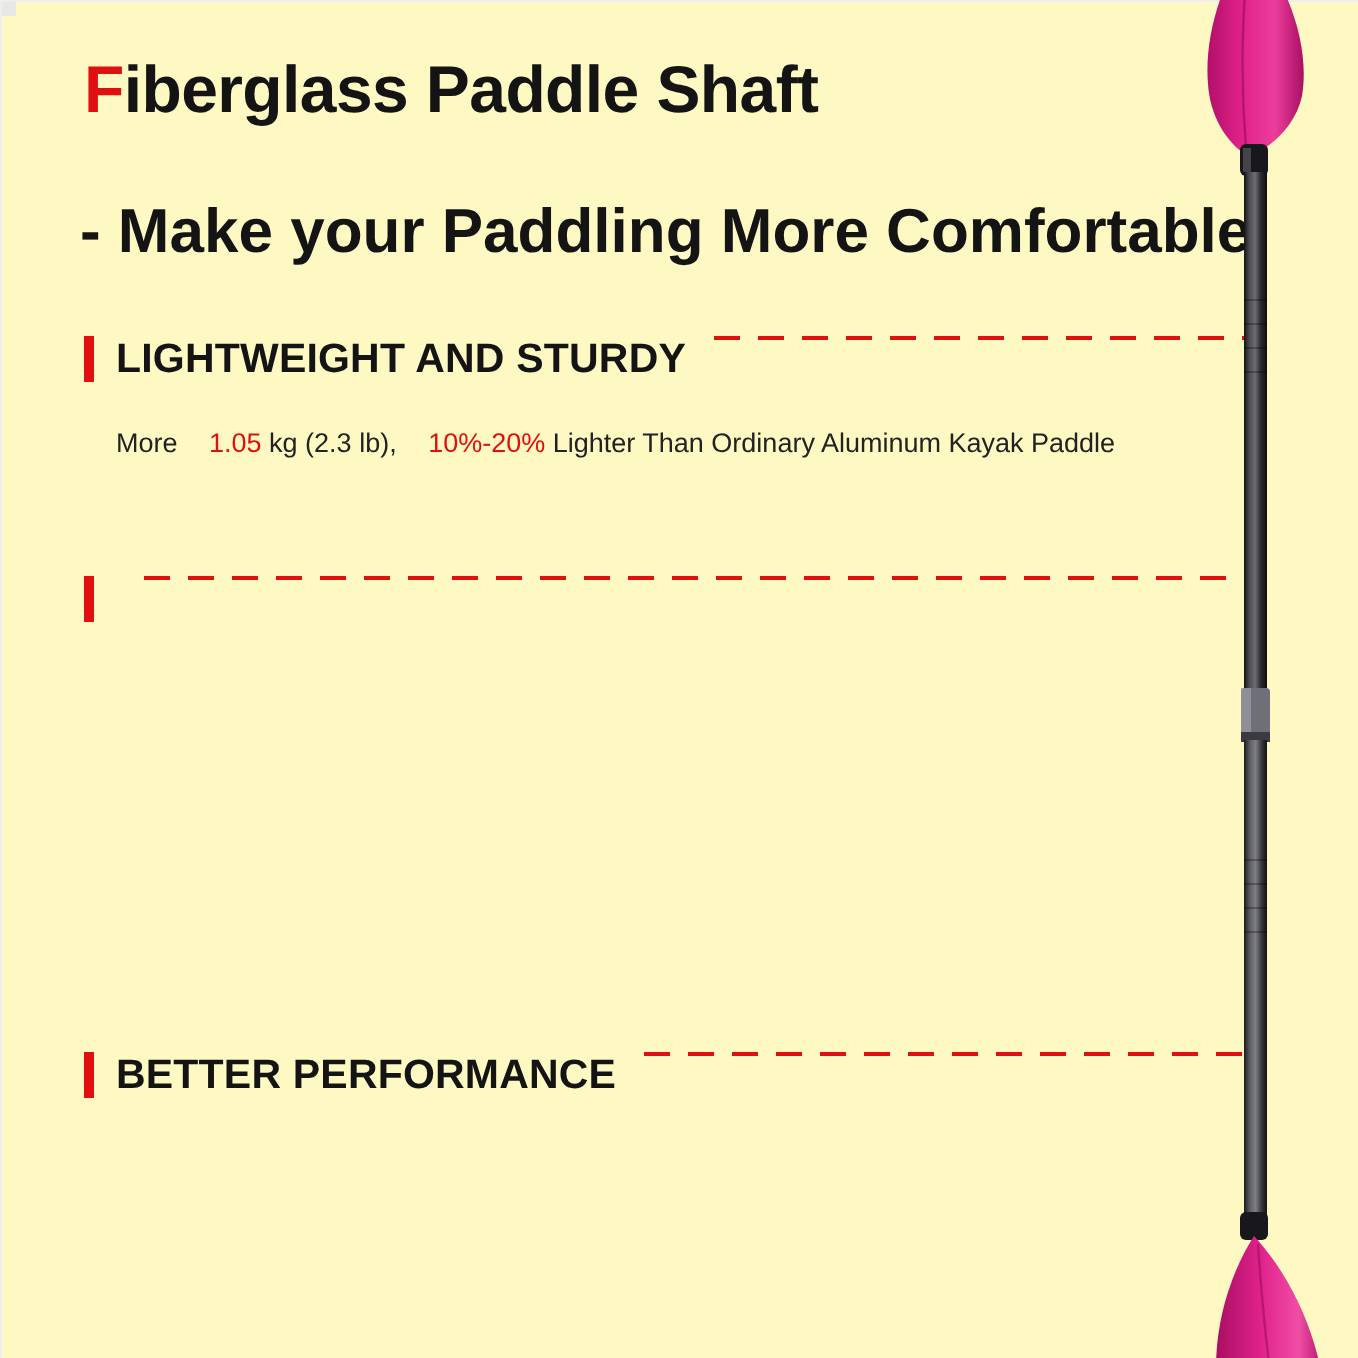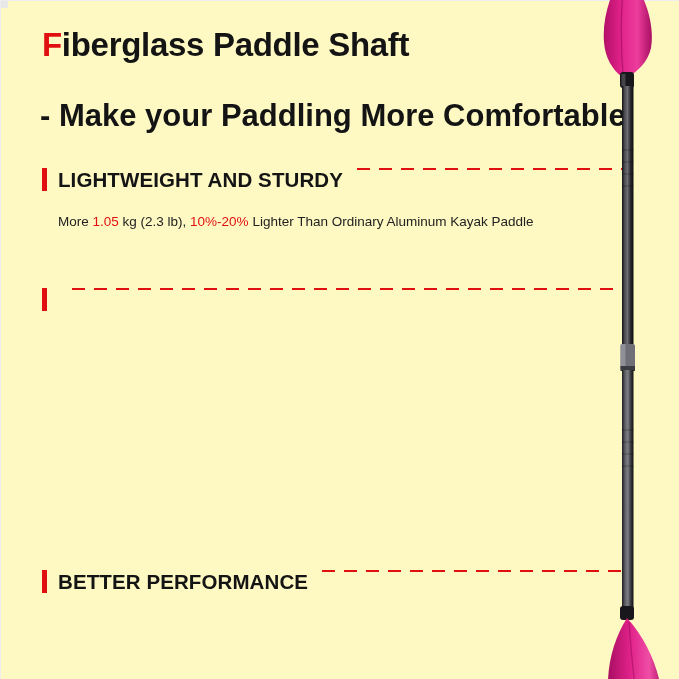--- a/index.html
+++ b/index.html
@@ -102,20 +102,21 @@
   .feature-body {
     margin-top: 17px;
     margin-left: 16px;
     font-size: 13.5px;
     color: #222222;
     line-height: 22px;
     max-width: 540px;
   }
   .feature-body .hl {
     color: #e11010;
+    margin-left: 12px;
   }
 
   
   #paddle {
     position: absolute;
     right: 0;
     top: 0;
     width: 120px;
     height: 679px;
     pointer-events: none;
@@ -145,21 +146,21 @@
   </div>
 
   <div class="feature" style="top:288px;">
     <div class="feature-head">
       <div class="bar"></div>
       <div class="dashes"></div>
     </div>
   </div>
 
 
-  <div class="feature" style="top:526px;margin-top:44px;">
+  <div class="feature" style="top:526px;">
     <div class="feature-head">
       <div class="bar"></div>
       <div class="feature-title">BETTER PERFORMANCE</div>
       <div class="dashes"></div>
     </div>
   </div>
 
   <svg id="paddle" viewBox="0 0 120 679" preserveAspectRatio="none">
     <defs>
       <linearGradient id="shaftGrad" x1="0" y1="0" x2="1" y2="0">

